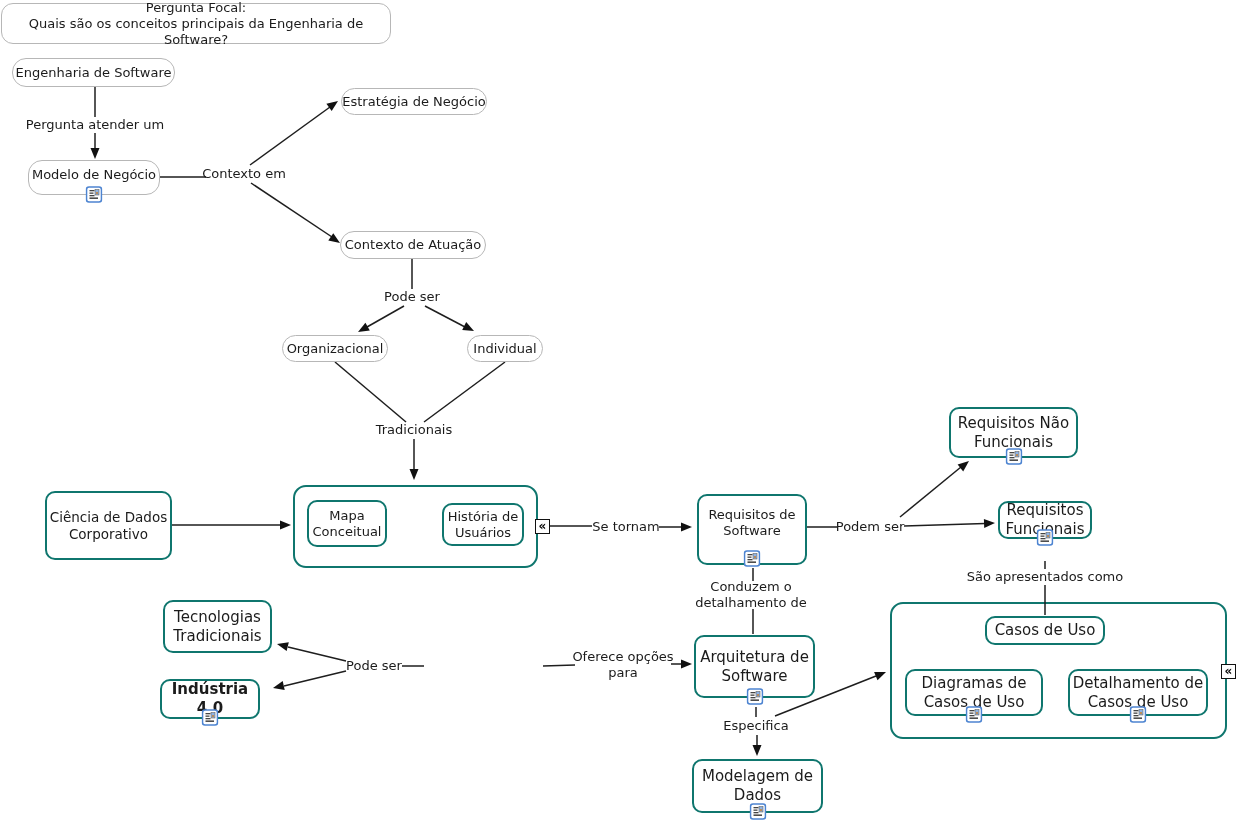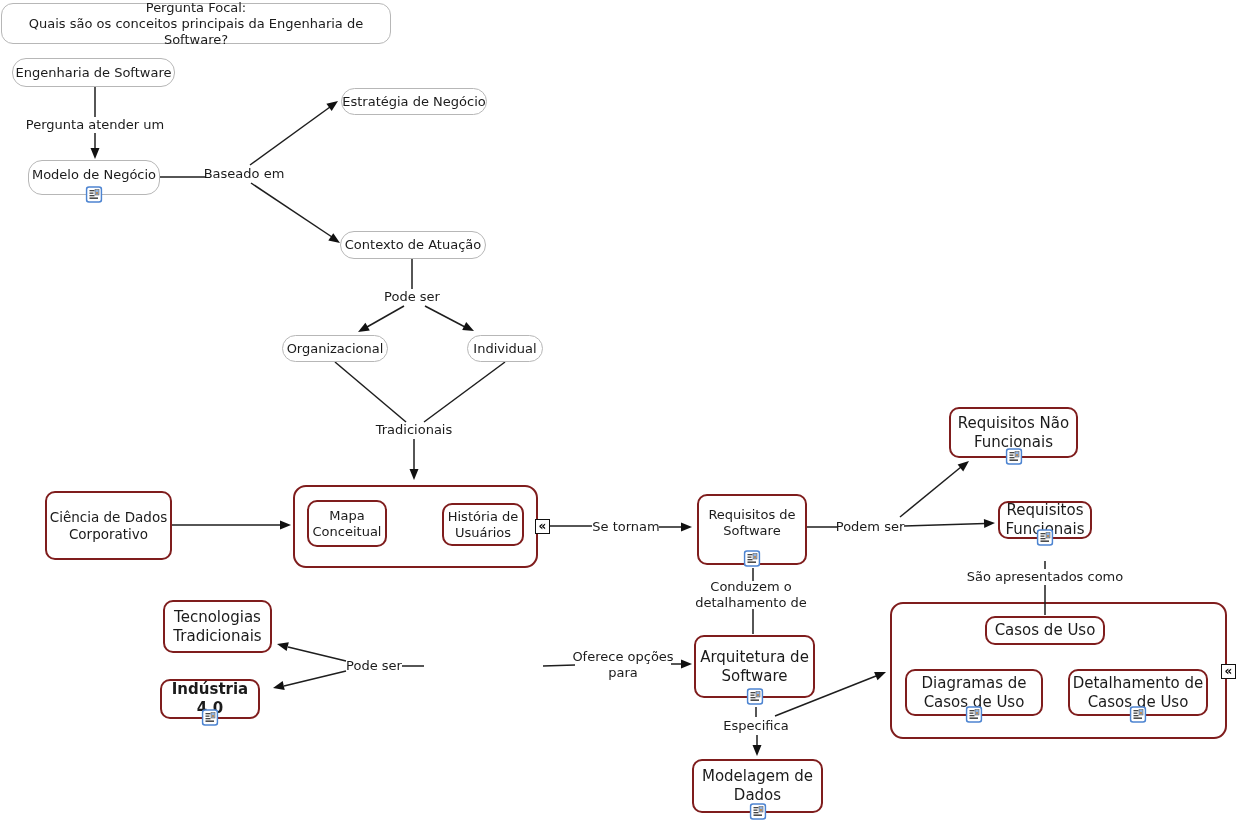--- a/index.html
+++ b/index.html
@@ -2,21 +2,21 @@
 <html><head>
 <meta charset="utf-8">
 <style>
   html,body{margin:0;padding:0;background:#fff;}
   .canvas{position:relative;width:1236px;height:823px;background:#ffffff;overflow:hidden;
           font-family:"DejaVu Sans","Liberation Sans",sans-serif;}
   .node{position:absolute;display:flex;align-items:center;justify-content:center;text-align:center;
         background:#fff;color:#1b1b1b;box-sizing:border-box;z-index:3;}
   .node .lbl{white-space:pre-line;}
   .g{border:1.7px solid #b7b7b7;border-radius:14px;}
-  .o{border:2px solid #7f1d1d;border-radius:10px;}
+  .o{border:2px solid #0f766e;border-radius:10px;}
   .container{z-index:1;border-radius:13px;}
   .fs13{font-size:13px;line-height:16px;}
   .fs14{font-size:13.5px;line-height:17px;}
   .fs15{font-size:15px;line-height:19px;}
   .wires{position:absolute;left:0;top:0;z-index:2;}
   .wires line{stroke:#1e1e1e;stroke-width:1.5;}
   .wires polygon{fill:#111;}
   .res-icon{position:absolute;left:50%;bottom:-9px;transform:translateX(-50%);
             width:17px;height:17px;line-height:0;z-index:4;}
   .link{position:absolute;transform:translate(-50%,-50%);font-size:13px;line-height:16px;
@@ -274,21 +274,21 @@
     <rect x="9.5" y="3.5" width="4" height="5.5" fill="#8fb3e3" stroke="#666" stroke-width="0.6"></rect>
     <rect x="10.5" y="6" width="2" height="2.2" fill="#b98c5a"></rect>
   </svg>
 </span>
   </div>
 
   <div class="chev" style="left:535px;top:519px;">«</div>
   <div class="chev" style="left:1221px;top:664px;">«</div>
 
   <div class="link" style="left:95px;top:125px;">Pergunta atender um</div>
-  <div class="link" style="left:244px;top:174px;">Baseado em</div>
+  <div class="link" style="left:244px;top:174px;">Contexto em</div>
   <div class="link" style="left:412px;top:297px;">Pode ser</div>
   <div class="link" style="left:414px;top:430px;">Tradicionais</div>
   <div class="link" style="left:626px;top:527px;">Se tornam</div>
   <div class="link" style="left:870px;top:527px;">Podem ser</div>
   <div class="link" style="left:1045px;top:577px;">São apresentados como</div>
   <div class="link" style="left:751px;top:595px;">Conduzem o
 detalhamento de</div>
   <div class="link" style="left:374px;top:666px;">Pode ser</div>
   <div class="link" style="left:623px;top:665px;">Oferece opções
 para</div>

